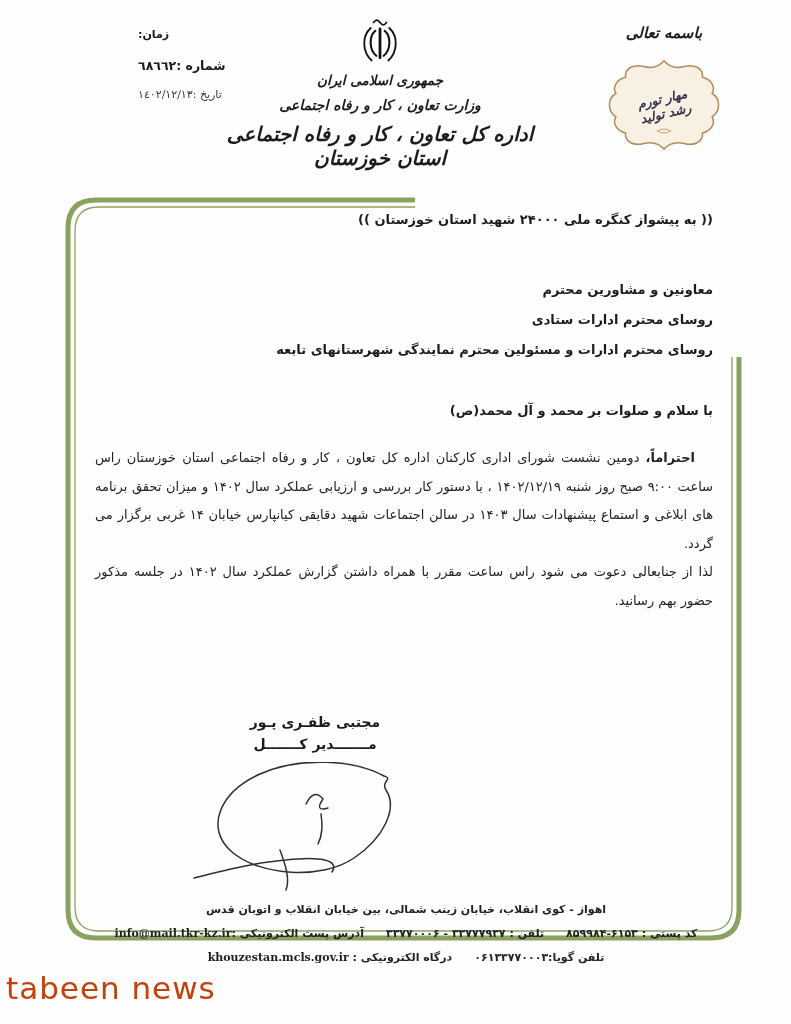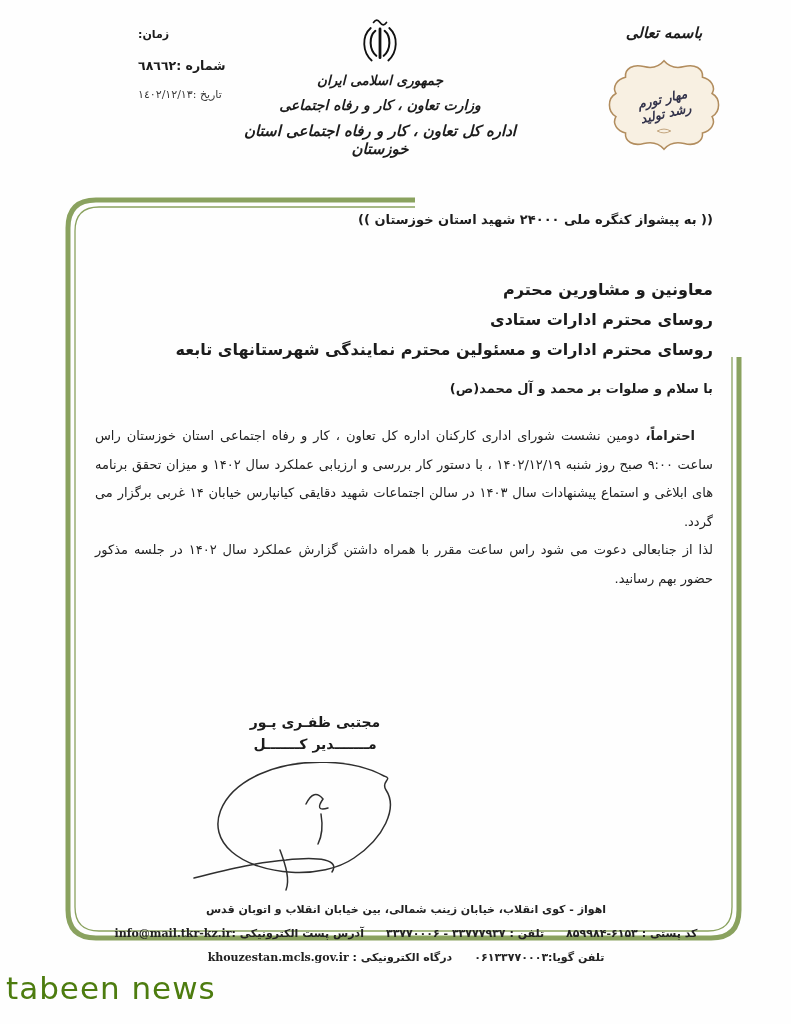--- a/index.html
+++ b/index.html
@@ -25,21 +25,21 @@
   .meta-number { font-size: 12.5px; font-weight: bold; margin-bottom: 15px; }
   .meta-date   { font-size: 11px; color: #3a3a3a; }
 
   .org-block {
     position: absolute; top: 16px; left: 220px; width: 320px;
     text-align: center; direction: rtl;
   }
   .emblem { display: block; margin: 0 auto 6px auto; }
   .org-line1 { font-size: 13.5px; font-weight: bold; font-style: italic; margin-bottom: 9px; }
   .org-line2 { font-size: 14px;   font-weight: bold; font-style: italic; margin-bottom: 9px; }
-  .org-line3 { font-size: 15px; font-weight: bold; font-style: italic; }
+  .org-line3 { font-size: 20px; font-weight: bold; font-style: italic; }
 
   .right-block {
     position: absolute; top: 24px; left: 596px; width: 136px;
     text-align: center; direction: rtl;
   }
   .besmele { font-size: 15px; font-weight: bold; font-style: italic; margin-bottom: 14px; }
   .stamp { position: relative; width: 126px; height: 100px; margin: 0 auto; }
   .stamp svg { position: absolute; inset: 0; }
   .stamp-text {
     position: absolute; inset: 0;
@@ -53,21 +53,21 @@
   .frame-svg { position: absolute; top: 0; left: 0; pointer-events: none; }
 
   
   .content {
     position: absolute; left: 95px; top: 212px; width: 618px;
     direction: rtl;
   }
   .slogan {
     text-align: right; font-weight: bold; font-size: 13px; margin-bottom: 48px;
   }
-  .recipients { font-weight: bold; font-size: 16px; line-height: 30px; margin-bottom: 16px; }
+  .recipients { font-weight: bold; font-size: 13px; line-height: 30px; margin-bottom: 38px; }
   .salutation { font-weight: bold; font-size: 13px; margin-bottom: 26px; }
   .body-par {
     font-size: 13px; line-height: 28.5px; text-align: justify; color: #222;
   }
   .body-par.first { text-indent: 18px; }
   .lead { font-weight: bold; }
 
   .signature {
     position: absolute; left: 200px; top: 714px; width: 230px; text-align: center;
     direction: rtl;
@@ -80,21 +80,21 @@
   .footer {
     position: absolute; left: 66px; top: 898px; width: 680px;
     direction: rtl; text-align: center; color: #222;
   }
   .f-line { font-size: 11px; font-weight: bold; line-height: 24px; white-space: nowrap; }
   .f-latin { font-family: "DejaVu Serif", serif; font-weight: bold; direction: ltr; unicode-bidi: embed; }
   .fgap { display: inline-block; width: 22px; }
 
   .watermark {
     position: absolute; left: 6px; top: 970px;
-    font-size: 31px; color: #4d7c0f; letter-spacing: 1px;
+    font-size: 31px; color: #c2410c; letter-spacing: 1px;
     font-family: "DejaVu Sans", sans-serif;
   }
 </style>
 </head>
 <body>
 
 <div class="page">
 
   <header>
 

